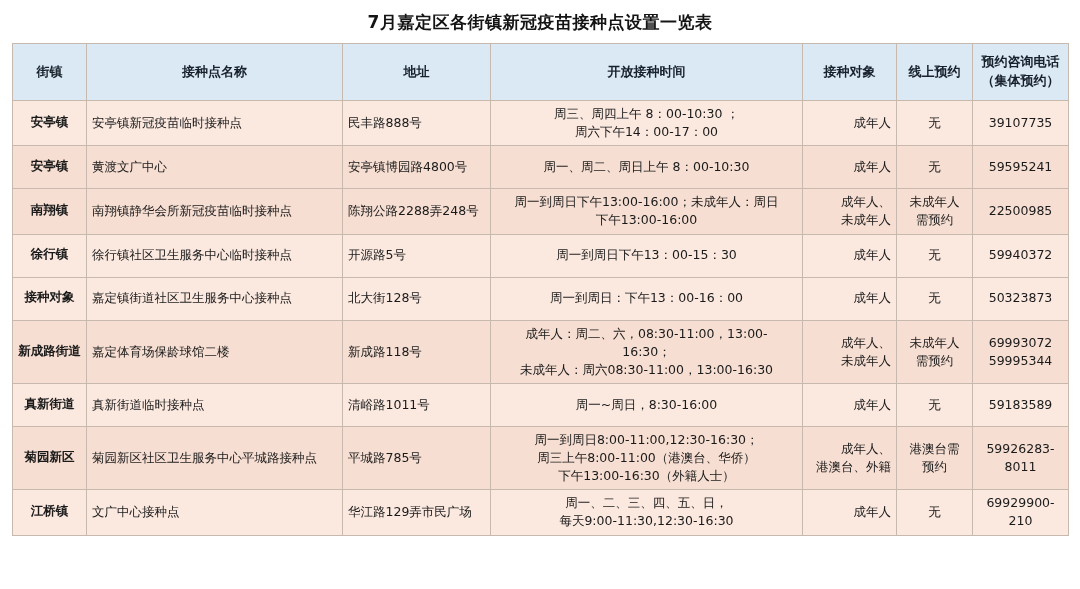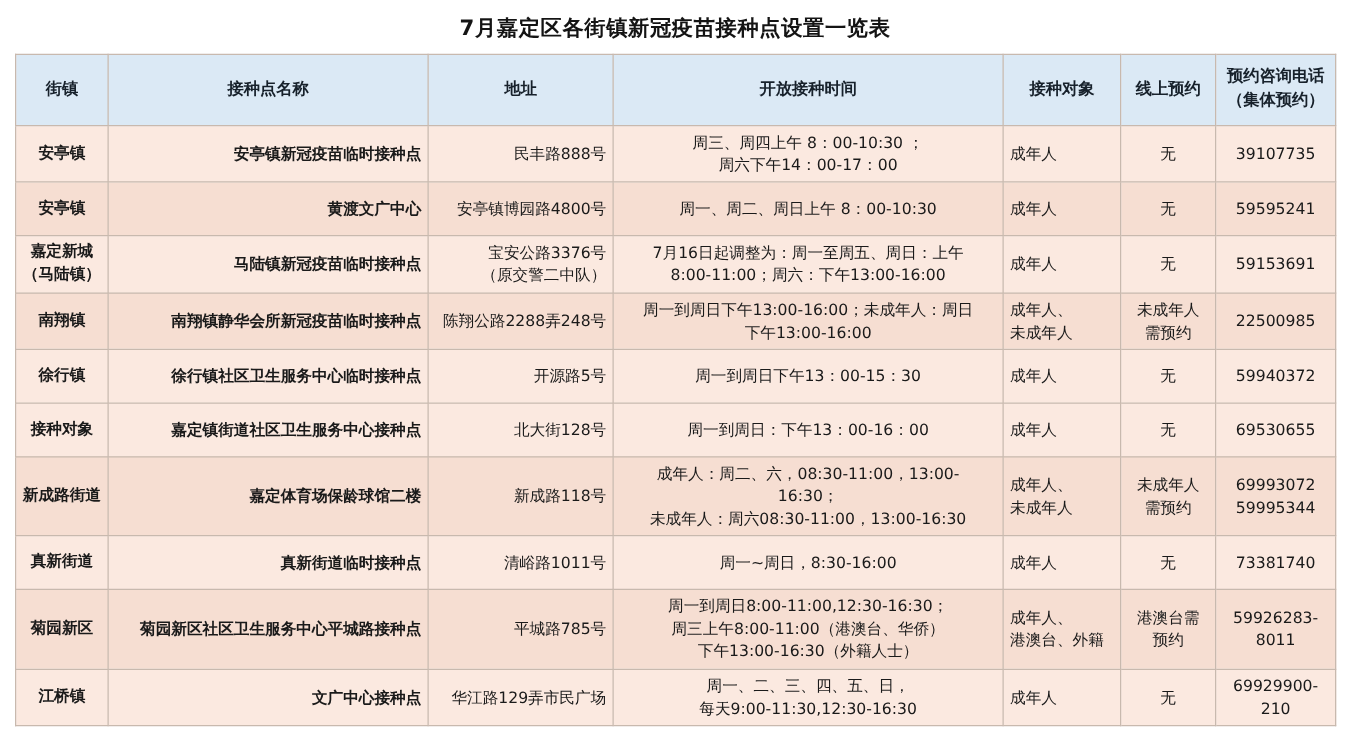--- a/index.html
+++ b/index.html
@@ -49,24 +49,24 @@
     color: #17212b;
   }
   tbody td {
     background: #fbe9e0;
     height: 34px;
   }
   tbody tr.alt td {
     background: #f6ded2;
   }
   td.c-district { text-align: center; font-weight: bold; font-size: 12.5px; font-family: Liberation Mono, monospace; }
-  td.c-site { text-align: right; font-weight: bold; padding-left: 6px; }
-  td.c-addr { text-align: right; padding-left: 6px; }
+  td.c-site { text-align: left; font-weight: normal; padding-left: 6px; }
+  td.c-addr { text-align: left; padding-left: 6px; }
   td.c-time { text-align: center; padding-left: 6px; }
-  td.c-target { text-align: left; font-family: Liberation Serif, serif; }
+  td.c-target { text-align: right; font-family: Liberation Serif, serif; }
   td.c-online { text-align: center; }
   td.c-phone { text-align: center; }
   .multiline { white-space: pre-line; }
   .col-district { width: 74px; }
   .col-site     { width: 256px; }
   .col-addr     { width: 148px; }
   .col-time     { width: 312px; }
   .col-target   { width: 94px; }
   .col-online   { width: 76px; }
   .col-phone    { width: 96px; }
@@ -116,32 +116,20 @@
         </tr>
         <tr class="alt">
           <td class="c-district multiline">安亭镇</td>
           <td class="c-site multiline">黄渡文广中心</td>
           <td class="c-addr multiline">安亭镇博园路4800号</td>
           <td class="c-time multiline">周一、周二、周日上午 8：00-10:30</td>
           <td class="c-target multiline">成年人</td>
           <td class="c-online multiline">无</td>
           <td class="c-phone multiline">59595241</td>
         </tr>
-        <tr>
-          <td class="c-district multiline">嘉定新城
-（马陆镇）</td>
-          <td class="c-site multiline">马陆镇新冠疫苗临时接种点</td>
-          <td class="c-addr multiline">宝安公路3376号
-（原交警二中队）</td>
-          <td class="c-time multiline">7月16日起调整为：周一至周五、周日：上午
-8:00-11:00；周六：下午13:00-16:00</td>
-          <td class="c-target multiline">成年人</td>
-          <td class="c-online multiline">无</td>
-          <td class="c-phone multiline">59153691</td>
-        </tr>
         <tr class="alt">
           <td class="c-district multiline">南翔镇</td>
           <td class="c-site multiline">南翔镇静华会所新冠疫苗临时接种点</td>
           <td class="c-addr multiline">陈翔公路2288弄248号</td>
           <td class="c-time multiline">周一到周日下午13:00-16:00；未成年人：周日
 下午13:00-16:00</td>
           <td class="c-target multiline">成年人、
 未成年人</td>
           <td class="c-online multiline">未成年人
 需预约</td>
@@ -156,21 +144,21 @@
           <td class="c-online multiline">无</td>
           <td class="c-phone multiline">59940372</td>
         </tr>
         <tr>
           <td class="c-district multiline">接种对象</td>
           <td class="c-site multiline">嘉定镇街道社区卫生服务中心接种点</td>
           <td class="c-addr multiline">北大街128号</td>
           <td class="c-time multiline">周一到周日：下午13：00-16：00</td>
           <td class="c-target multiline">成年人</td>
           <td class="c-online multiline">无</td>
-          <td class="c-phone multiline">69530655</td>
+          <td class="c-phone multiline">50323873</td>
         </tr>
         <tr class="alt">
           <td class="c-district multiline">新成路街道</td>
           <td class="c-site multiline">嘉定体育场保龄球馆二楼</td>
           <td class="c-addr multiline">新成路118号</td>
           <td class="c-time multiline">成年人：周二、六，08:30-11:00，13:00-
 16:30；
 未成年人：周六08:30-11:00，13:00-16:30</td>
           <td class="c-target multiline">成年人、
 未成年人</td>
@@ -179,21 +167,21 @@
           <td class="c-phone multiline">69993072
 59995344</td>
         </tr>
         <tr>
           <td class="c-district multiline">真新街道</td>
           <td class="c-site multiline">真新街道临时接种点</td>
           <td class="c-addr multiline">清峪路1011号</td>
           <td class="c-time multiline">周一~周日，8:30-16:00</td>
           <td class="c-target multiline">成年人</td>
           <td class="c-online multiline">无</td>
-          <td class="c-phone multiline">73381740</td>
+          <td class="c-phone multiline">59183589</td>
         </tr>
         <tr class="alt">
           <td class="c-district multiline">菊园新区</td>
           <td class="c-site multiline">菊园新区社区卫生服务中心平城路接种点</td>
           <td class="c-addr multiline">平城路785号</td>
           <td class="c-time multiline">周一到周日8:00-11:00,12:30-16:30；
 周三上午8:00-11:00（港澳台、华侨）
 下午13:00-16:30（外籍人士）</td>
           <td class="c-target multiline">成年人、
 港澳台、外籍</td>

